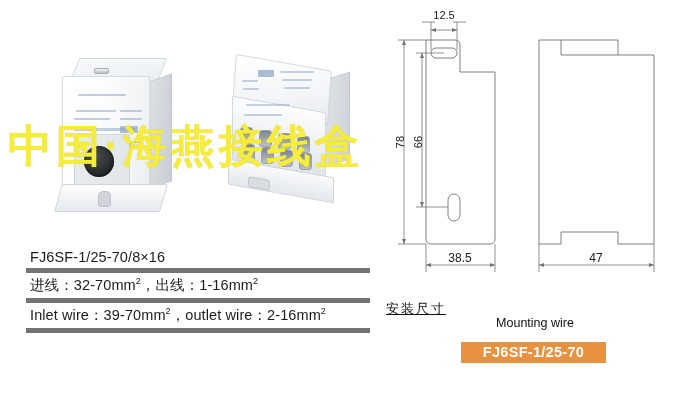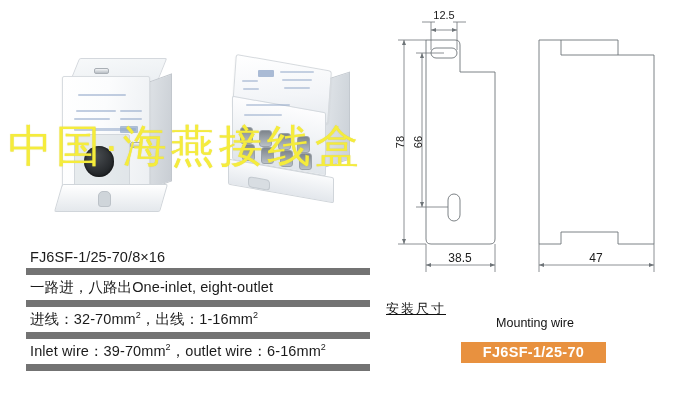--- a/index.html
+++ b/index.html
@@ -174,21 +174,21 @@
   
   .spec-block {
     position: absolute;
     left: 26px; top: 246px;
     width: 344px;
   }
   .spec-row {
     font-size: 14.5px;
     color: #1b1b1b;
     padding: 3px 0 3px 4px;
-    border-bottom: 7px solid #737373;
+    border-bottom: 5px solid #737373;
     white-space: nowrap;
     letter-spacing: .1px;
   }
   .spec-row sup { font-size: 9px; vertical-align: super; }
 
   
   .draw-panel {
     position: absolute;
     left: 386px; top: 0;
     width: 298px; height: 304px;
@@ -225,21 +225,21 @@
     line-height: 21px;
     letter-spacing: .3px;
     margin-top: 9px;
   }
 
   
   .wm-yellow {
     position: absolute;
     left: 8px; top: 117px;
     font-size: 44px;
-    font-weight: normal;
+    font-weight: bold;
     color: #f5ec3c;
     letter-spacing: 4px;
     text-shadow: 0 0 1px rgba(200,190,40,.6);
     pointer-events: none;
     white-space: nowrap;
   }
 </style>
 </head>
 <body>
 
@@ -290,27 +290,24 @@
       <div class="ub-lbl" style="left:56px;top:35px;width:26px;"></div>
       <div class="ub-lbl" style="left:18px;top:52px;width:44px;"></div>
       <div class="ub-lbl" style="left:16px;top:62px;width:38px;"></div>
     </div>
 
     <div class="spec-block">
       <div class="spec-row">
         <span>FJ6SF-1/25-70/8×16</span>
       </div>
       <div class="spec-row">
-        <span>一路进，八路出One-inlet, eight-outlet</span>
-      </div>
-      <div class="spec-row">
         <span>进线：32-70mm</span><sup>2</sup><span>，出线：1-16mm</span><sup>2</sup>
       </div>
       <div class="spec-row">
-        <span>Inlet wire：39-70mm</span><sup>2</sup><span>，outlet wire：6-16mm</span><sup>2</sup>
+        <span>Inlet wire：39-70mm</span><sup>2</sup><span>，outlet wire：2-16mm</span><sup>2</sup>
       </div>
     </div>
 
     <div class="wm-yellow">中国·海燕接线盒</div>
   </div>
 
   <div class="draw-panel">
 
     <svg class="draw-svg" width="298" height="300" viewBox="0 0 298 300">
       <g fill="none" stroke="#6e7478" stroke-width="0.9" stroke-linejoin="miter">

